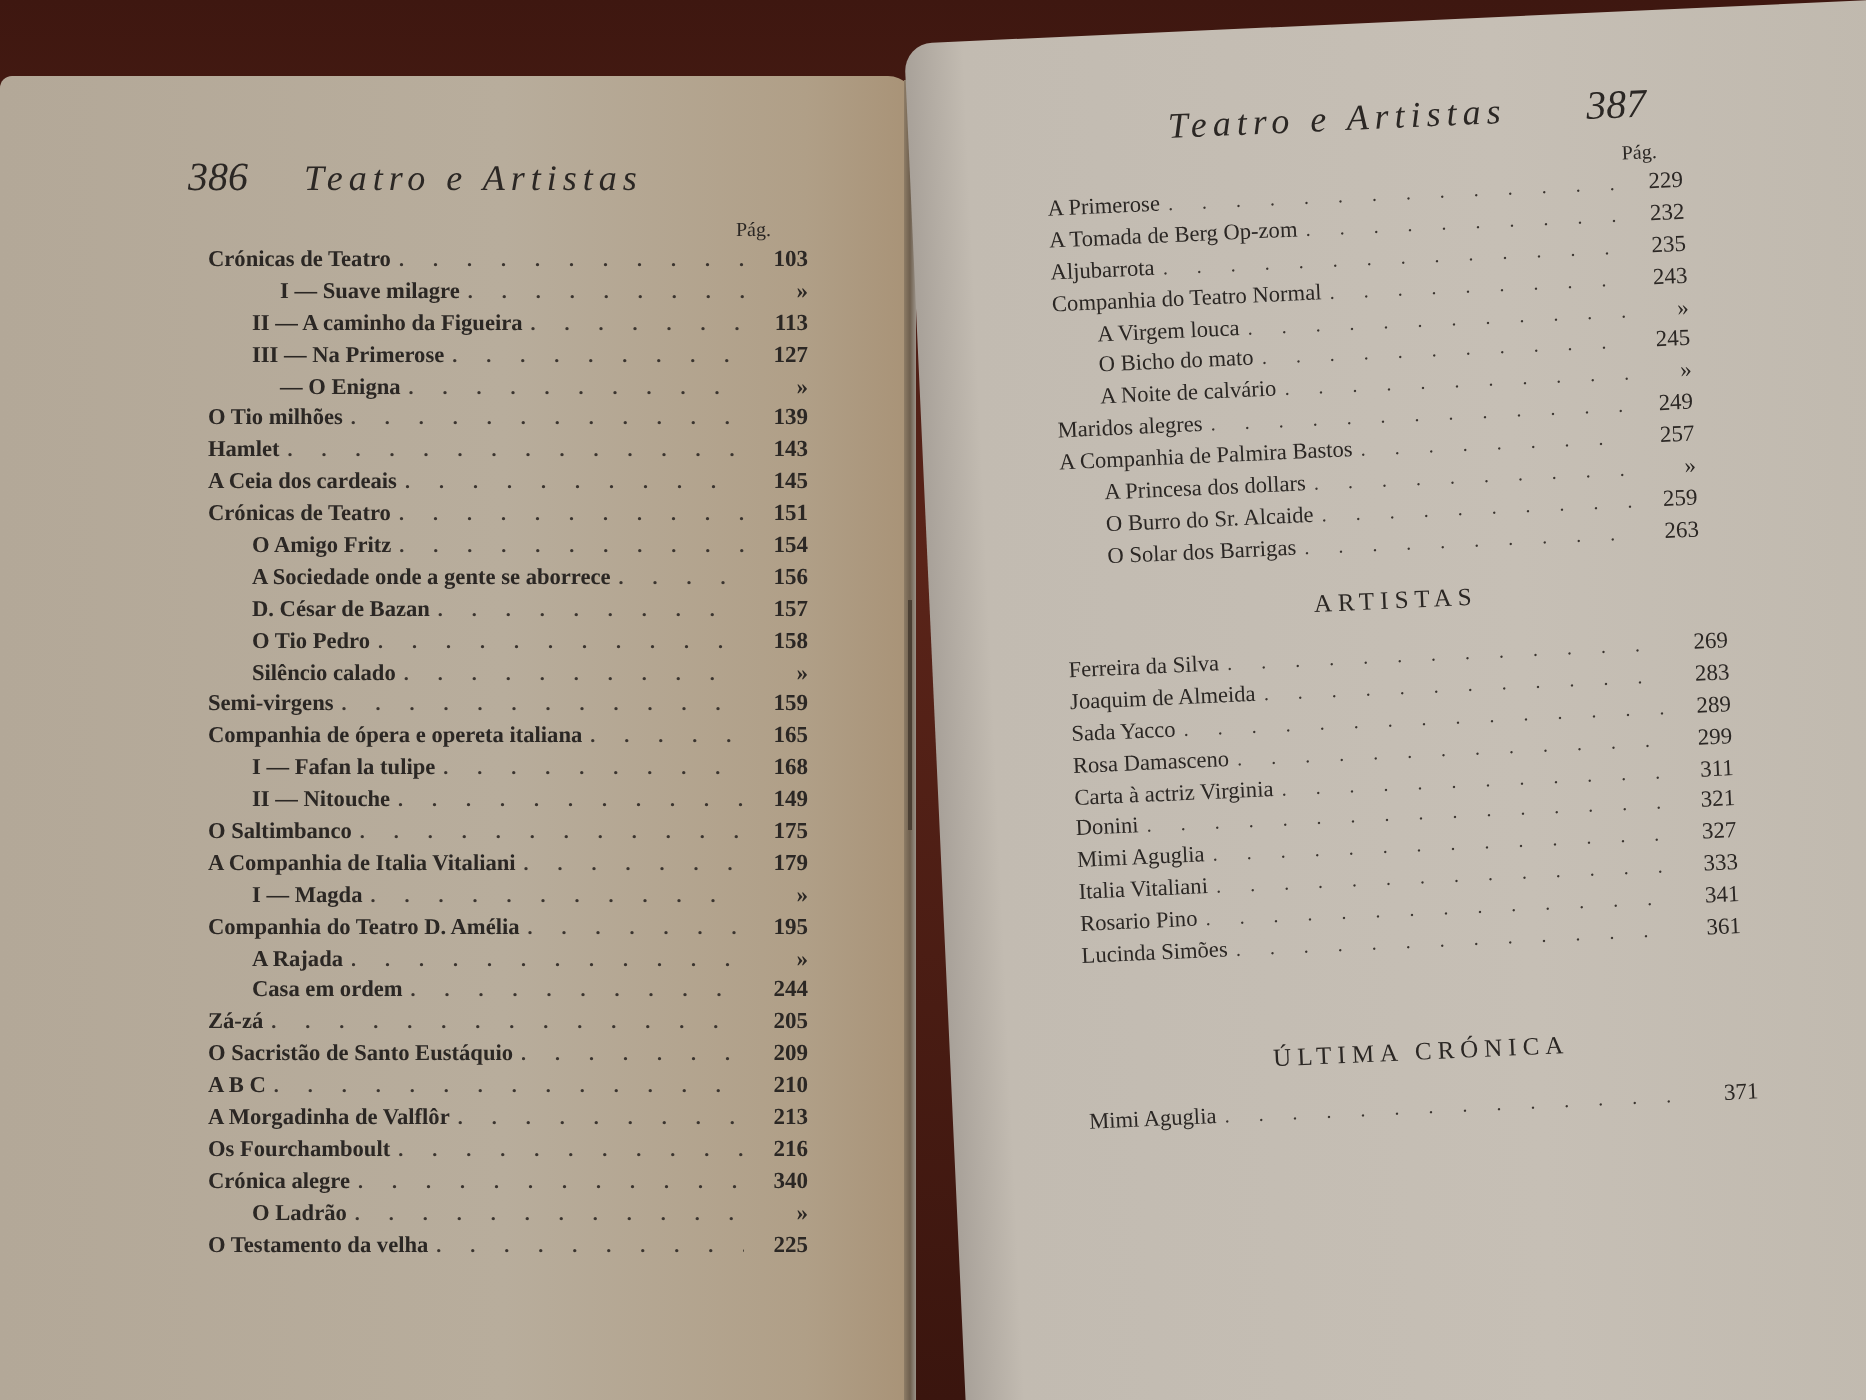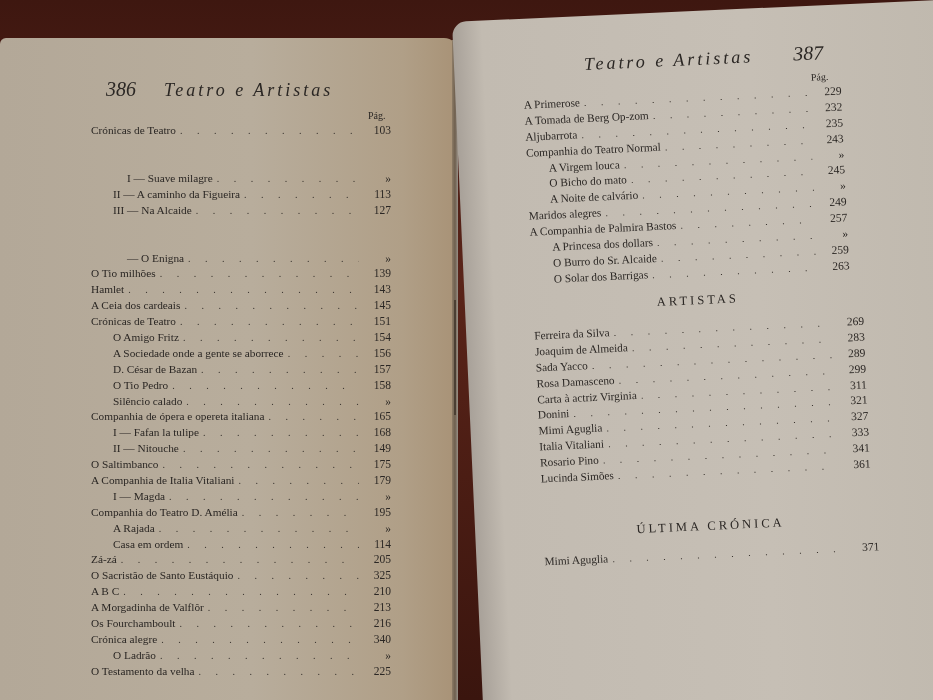--- a/index.html
+++ b/index.html
@@ -44,52 +44,52 @@
   .row .t { flex:0 0 auto; }
   .row .dots {
     flex:1 1 auto; overflow:hidden; margin:0 4px; letter-spacing:6px;
     color:#3a342f; font-size:10px;
   }
   .row .dots::before {
     content:". . . . . . . . . . . . . . . . . . . . . . . . . . . . . . . . . . . . . . . . . . . . . . . . . . .";
   }
   .row .p { flex:0 0 28px; text-align:right; font-size:11.5px; }
   .ind1 { padding-left:22px; }
-  .ind2 { padding-left:36px;margin-top:32px; }
+  .ind2 { padding-left:36px; }
   .section-title {
     text-align:center; font-size:12.5px; letter-spacing:3px; margin:0;
   }
 </style>
 </head>
 <body>
 
 <div class="page page-left">
-  <div class="runhead" style="left:106px; top:40px;">
+  <div class="runhead" style="left:94px; top:40px;">
     <span class="pagenum">386</span>
     <span class="runtitle" style="margin-left:22px;">Teatro e Artistas</span>
   </div>
   <div class="pag-label" style="left:368px; top:72px;">Pág.</div>
-  <div class="toc" id="toc-left" style="left:91px; top:86px; width:300px;">
+  <div class="toc" id="toc-left" style="left:104px; top:86px; width:300px;font-weight:bold;">
       <div class="row">
         <span class="t">Crónicas de Teatro</span>
         <span class="dots"></span>
         <span class="p">103</span>
       </div>
       <div class="row ind2">
         <span class="t">I — Suave milagre</span>
         <span class="dots"></span>
         <span class="p">»</span>
       </div>
       <div class="row ind1">
         <span class="t">II — A caminho da Figueira</span>
         <span class="dots"></span>
         <span class="p">113</span>
       </div>
       <div class="row ind1">
-        <span class="t">III — Na Alcaide</span>
+        <span class="t">III — Na Primerose</span>
         <span class="dots"></span>
         <span class="p">127</span>
       </div>
       <div class="row ind2">
         <span class="t">— O Enigna</span>
         <span class="dots"></span>
         <span class="p">»</span>
       </div>
       <div class="row">
         <span class="t">O Tio milhões</span>
@@ -130,20 +130,25 @@
         <span class="t">O Tio Pedro</span>
         <span class="dots"></span>
         <span class="p">158</span>
       </div>
       <div class="row ind1">
         <span class="t">Silêncio calado</span>
         <span class="dots"></span>
         <span class="p">»</span>
       </div>
       <div class="row">
+        <span class="t">Semi-virgens</span>
+        <span class="dots"></span>
+        <span class="p">159</span>
+      </div>
+      <div class="row">
         <span class="t">Companhia de ópera e opereta italiana</span>
         <span class="dots"></span>
         <span class="p">165</span>
       </div>
       <div class="row ind1">
         <span class="t">I — Fafan la tulipe</span>
         <span class="dots"></span>
         <span class="p">168</span>
       </div>
       <div class="row ind1">
@@ -172,31 +177,31 @@
         <span class="p">195</span>
       </div>
       <div class="row ind1">
         <span class="t">A Rajada</span>
         <span class="dots"></span>
         <span class="p">»</span>
       </div>
       <div class="row ind1">
         <span class="t">Casa em ordem</span>
         <span class="dots"></span>
-        <span class="p">114</span>
+        <span class="p">244</span>
       </div>
       <div class="row">
         <span class="t">Zá-zá</span>
         <span class="dots"></span>
         <span class="p">205</span>
       </div>
       <div class="row">
         <span class="t">O Sacristão de Santo Eustáquio</span>
         <span class="dots"></span>
-        <span class="p">325</span>
+        <span class="p">209</span>
       </div>
       <div class="row">
         <span class="t">A B C</span>
         <span class="dots"></span>
         <span class="p">210</span>
       </div>
       <div class="row">
         <span class="t">A Morgadinha de Valflôr</span>
         <span class="dots"></span>
         <span class="p">213</span>

